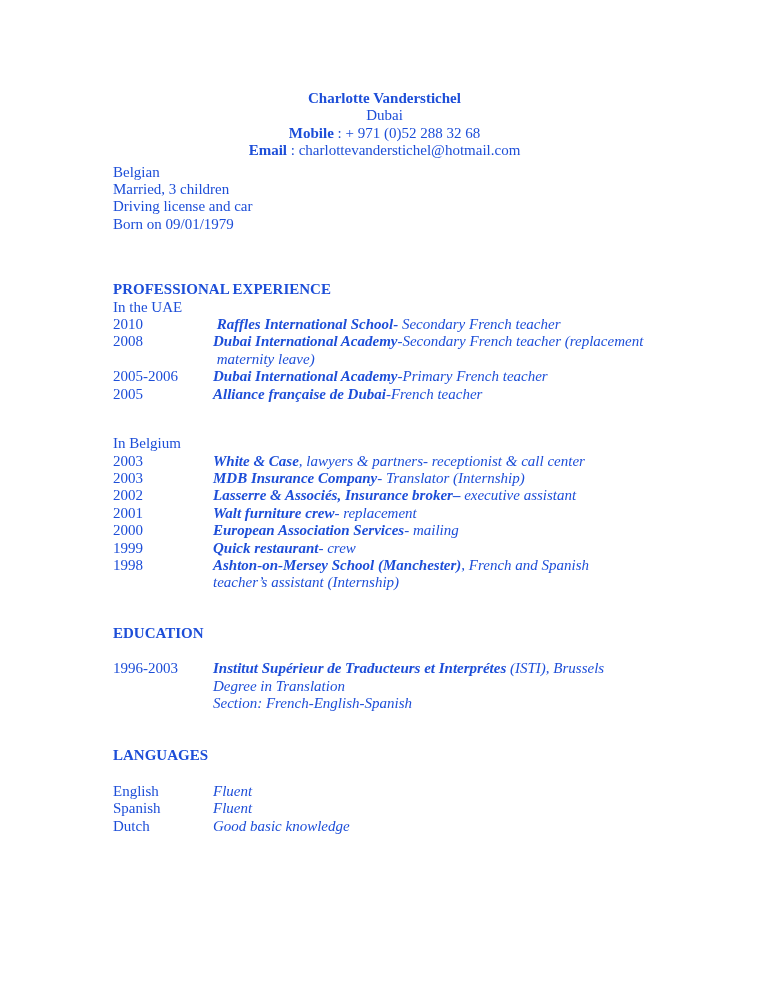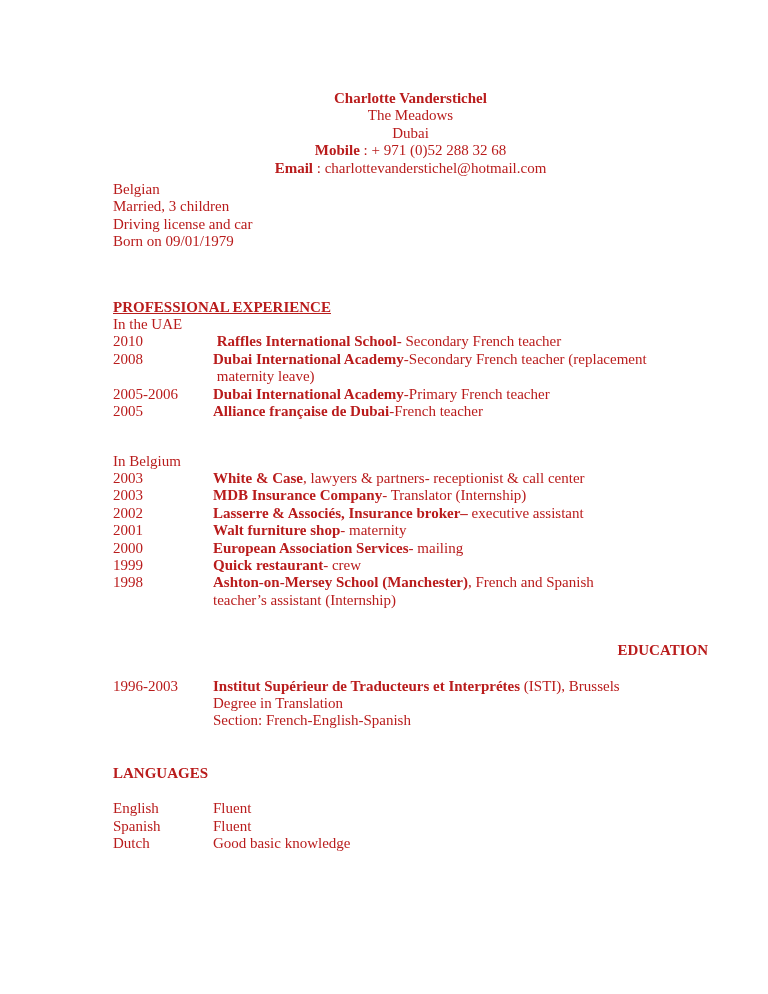--- a/index.html
+++ b/index.html
@@ -6,60 +6,60 @@
     margin: 0;
     padding: 0;
     background: #ffffff;
   }
   .page {
     position: relative;
     width: 768px;
     height: 994px;
     box-sizing: border-box;
     background: #ffffff;
-    color: #b91c1c;
+    color: #1d4ed8;
     font-family: "Liberation Serif", "DejaVu Serif", serif;
     font-size: 15px;
     line-height: 17.4px;
-    padding: 90px 60px 0 113px;
+    padding: 90px 112px 0 113px;
     overflow: hidden;
   }
   b { font-weight: bold; }
   .center-block { text-align: center; }
   .personal { text-align: left; margin-top: 4px; }
   .personal .personal-line:nth-child(3) { padding-right: 19px; }
   .section-heading {
     font-size: 15px;
     font-weight: bold;
     margin: 0;
   }
-  #experience-heading { margin-top: 48px; text-decoration: underline; }
+  #experience-heading { margin-top: 48px; }
   .group-title { margin-top: 0; }
   .group.g2 .group-title { margin-top: 32px; }
   .row { display: flex; align-items: flex-start; justify-content: center; }
   .row-date { width: 100px; flex: 0 0 100px; }
   .row-desc {
     flex: 1 1 auto;
     white-space: pre-wrap;
     margin-right: -16px; 
+    font-style: italic;
   }
-  #education-heading { margin-top: 33px; text-align: right; }
+  #education-heading { margin-top: 33px; }
   #education-rows { margin-top: 18px; }
   #languages-heading { margin-top: 35px; }
   #language-rows { margin-top: 18px; }
 </style>
 </head>
 <body>
 
 <div class="page">
 
   <header>
     <div class="center-block">
       <div class="hline"><b>Charlotte Vanderstichel</b></div>
-      <div class="hline">The Meadows</div>
       <div class="hline">Dubai</div>
       <div class="hline"><b>Mobile</b><span style="white-space:pre-wrap;"> : + 971 (0)52 288 32 68</span></div>
       <div class="hline"><b>Email</b><span style="white-space:pre-wrap;"> : charlottevanderstichel@hotmail.com</span></div>
     </div>
     <div class="personal" id="personal-block">
         <div class="personal-line">Belgian</div>
         <div class="personal-line">Married, 3 children</div>
         <div class="personal-line">Driving license and car</div>
         <div class="personal-line">Born on 09/01/1979</div>
       </div>
@@ -102,21 +102,21 @@
           <div class="row">
             <div class="row-date">2003</div>
             <div class="row-desc"><b>MDB Insurance Company</b><span>- Translator (Internship)</span></div>
           </div>
           <div class="row">
             <div class="row-date">2002</div>
             <div class="row-desc"><b>Lasserre &amp; Associés, Insurance broker–</b><span> executive assistant</span></div>
           </div>
           <div class="row">
             <div class="row-date">2001</div>
-            <div class="row-desc"><b>Walt furniture shop</b><span>- maternity</span></div>
+            <div class="row-desc"><b>Walt furniture crew</b><span>- replacement</span></div>
           </div>
           <div class="row">
             <div class="row-date">2000</div>
             <div class="row-desc"><b>European Association Services</b><span>- mailing</span></div>
           </div>
           <div class="row">
             <div class="row-date">1999</div>
             <div class="row-desc"><b>Quick restaurant</b><span>- crew</span></div>
           </div>
           <div class="row">

